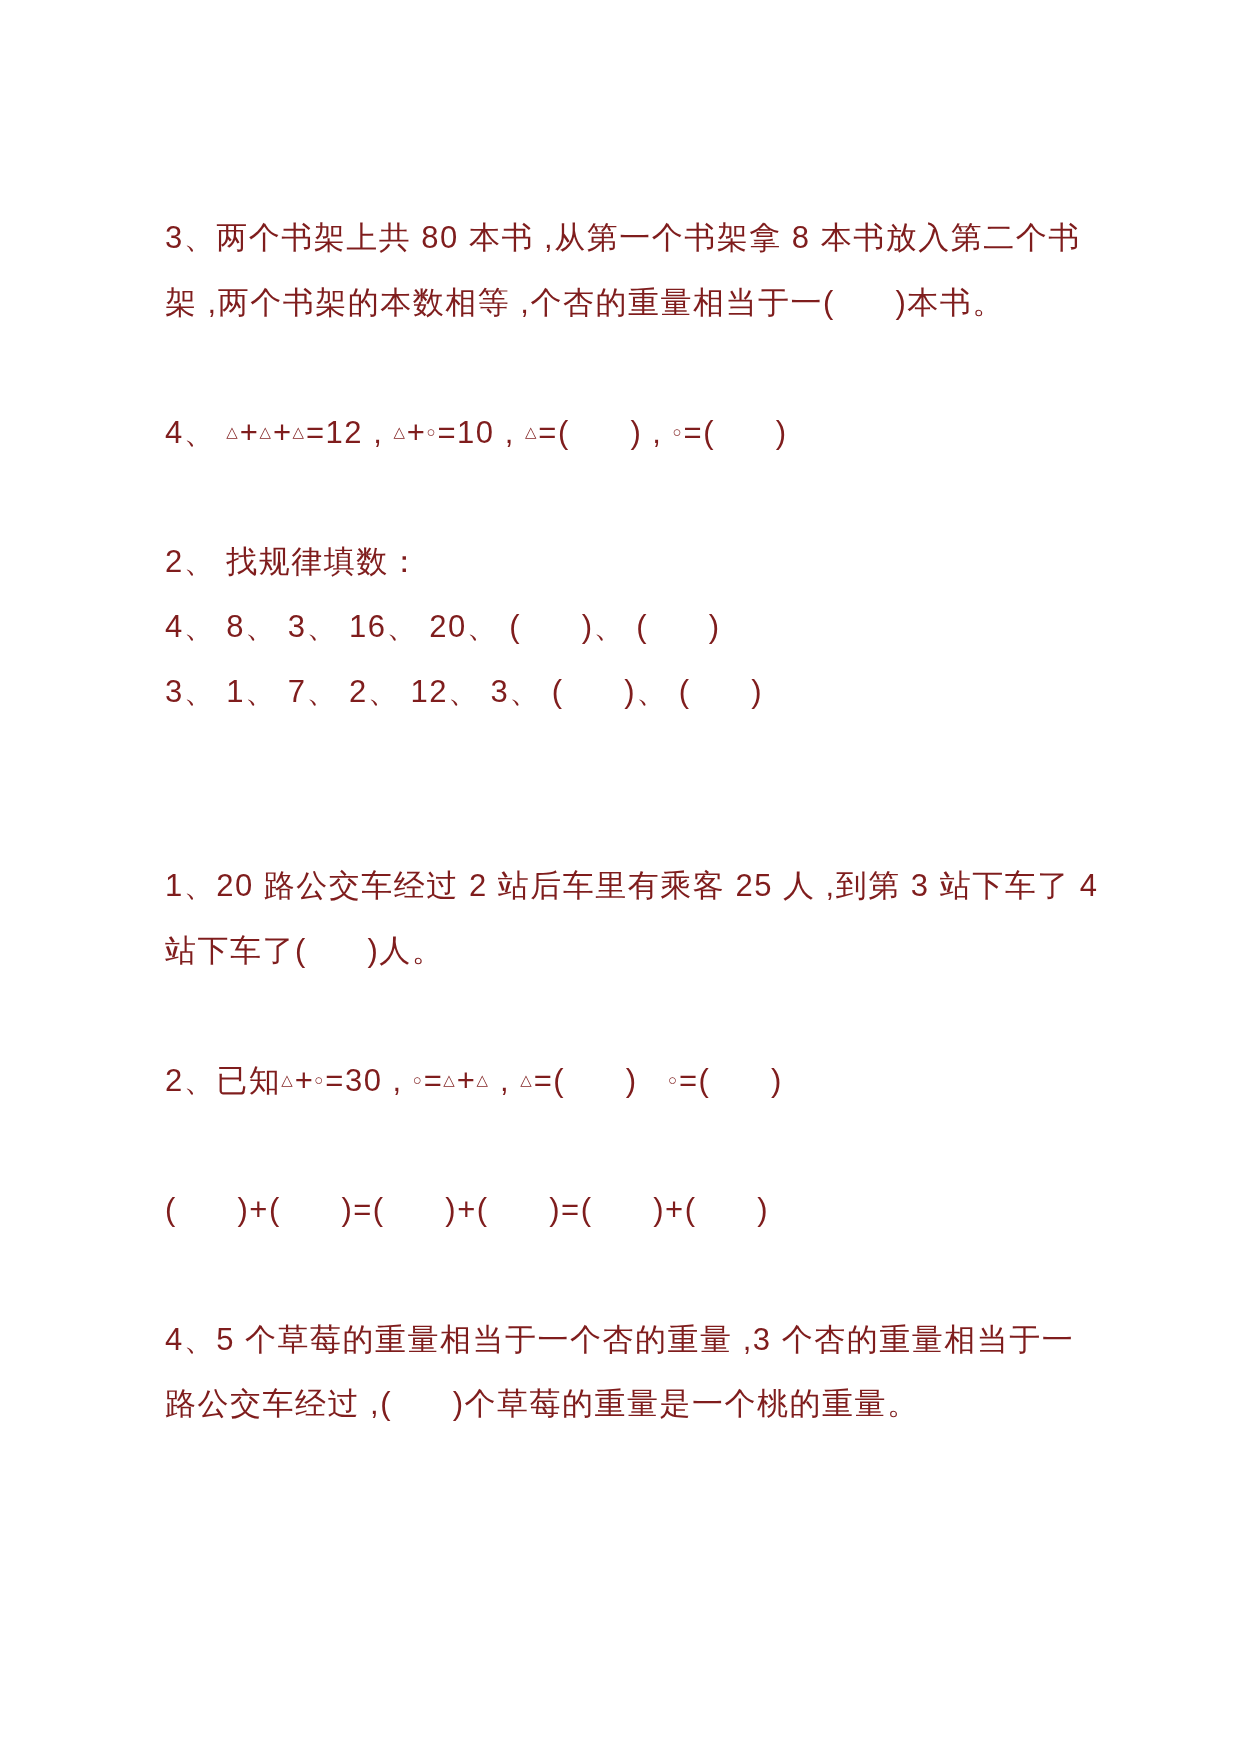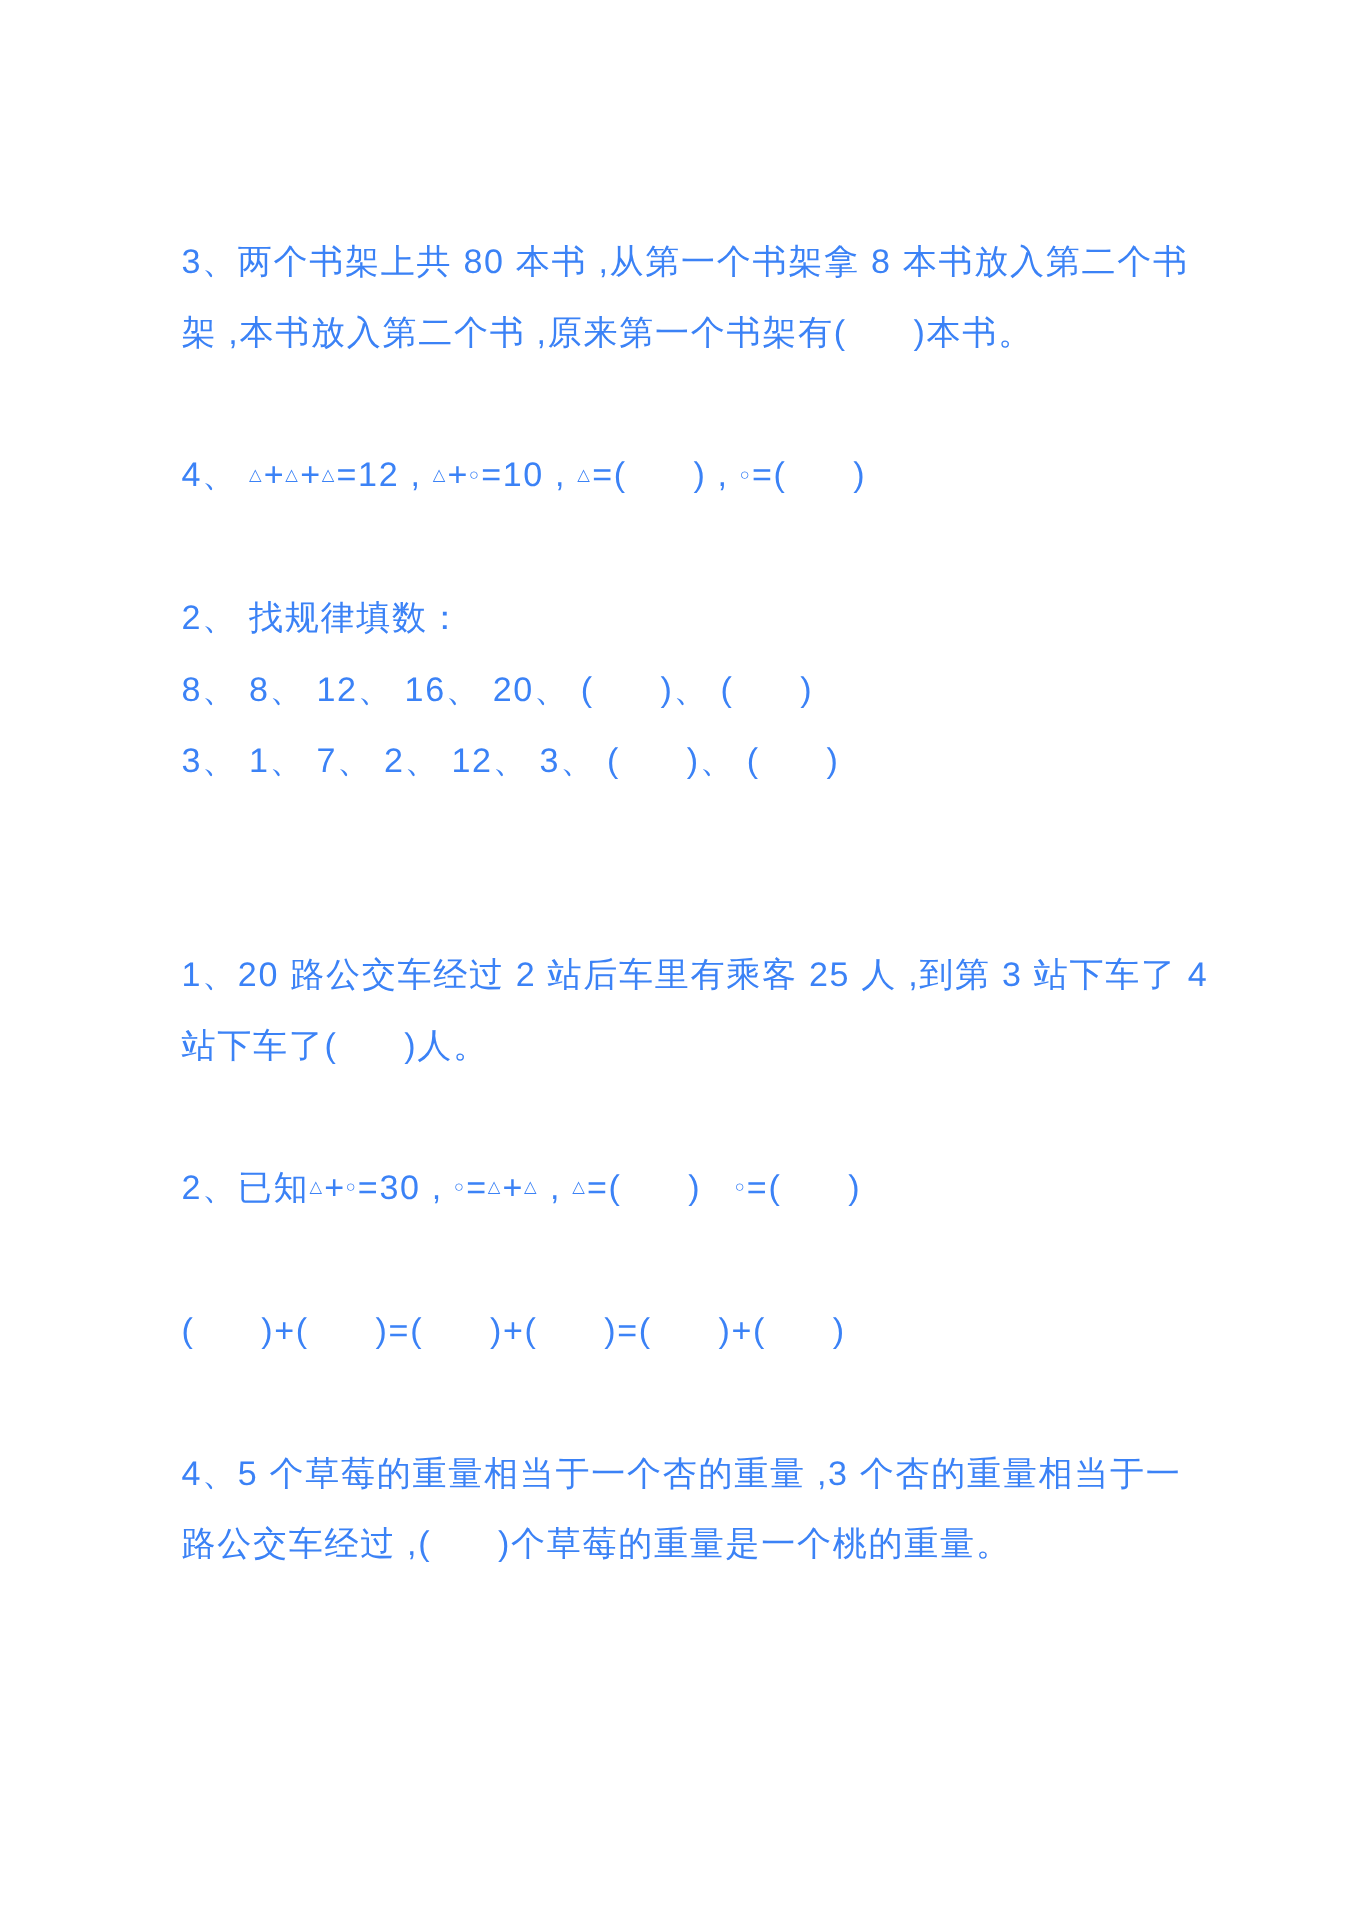--- a/index.html
+++ b/index.html
@@ -18,50 +18,50 @@
   .content {
     position: absolute;
     top: 206px;
     left: 165px;
     right: 140px;
   }
   .line {
     font-size: 31px;
     line-height: 64.8px;
     height: 64.8px;
-    color: #3b82f6;
+    color: #7f1d1d;
     letter-spacing: 1.5px;
     white-space: pre-wrap;
     font-weight: 400;
   }
   .line.blank { height: 64.8px; }
   
   .sym {
     font-size: 0.48em;
     vertical-align: 0.42em;
     letter-spacing: 2px;
   }
 </style>
 </head>
 <body>
 
 <div class="page">
   <div class="content">
 
     <div class="line">3、两个书架上共 80 本书 ,从第一个书架拿 8 本书放入第二个书</div>
-    <div class="line">架 ,本书放入第二个书 ,原来第一个书架有(      )本书。</div>
+    <div class="line">架 ,两个书架的本数相等 ,个杏的重量相当于一(      )本书。</div>
 
     <div class="line blank"></div>
 
     <div class="line">4、 <span class="sym">△</span>+<span class="sym">△</span>+<span class="sym">△</span>=12 , <span class="sym">△</span>+<span class="sym">○</span>=10 , <span class="sym">△</span>=(      ) , <span class="sym">○</span>=(      )</div>
 
     <div class="line blank"></div>
 
     <div class="line">2、 找规律填数：</div>
-    <div class="line">8、 8、 12、 16、 20、 (      )、 (      )</div>
+    <div class="line">4、 8、 3、 16、 20、 (      )、 (      )</div>
     <div class="line">3、 1、 7、 2、 12、 3、 (      )、 (      )</div>
 
     <div class="line blank"></div>
     <div class="line blank"></div>
 
     <div class="line">1、20 路公交车经过 2 站后车里有乘客 25 人 ,到第 3 站下车了 4</div>
     <div class="line">站下车了(      )人。</div>
 
     <div class="line blank"></div>
 

